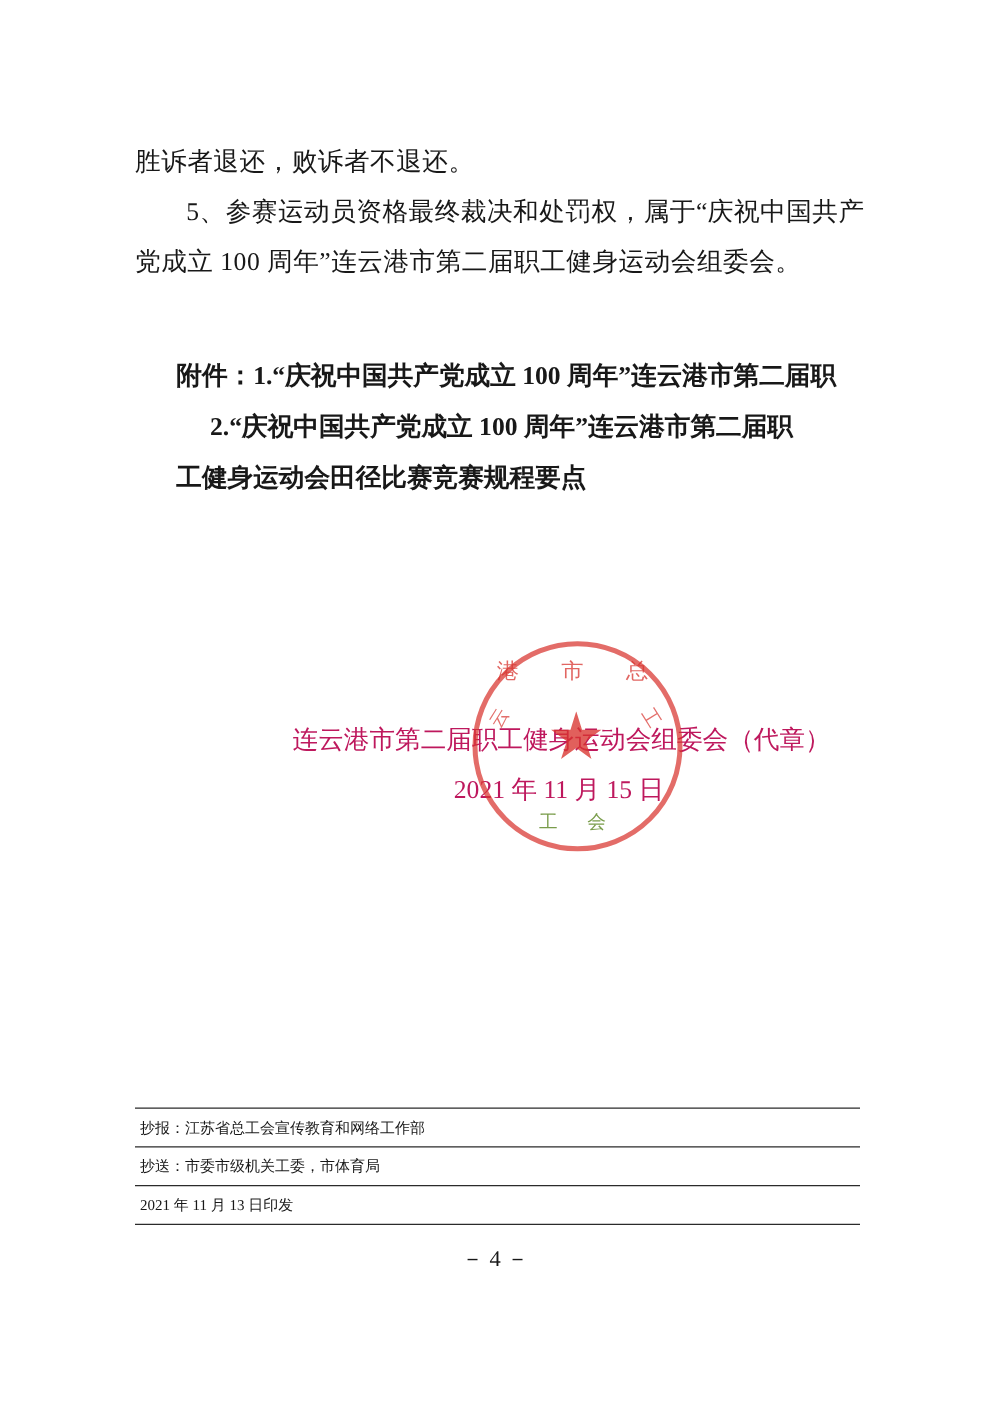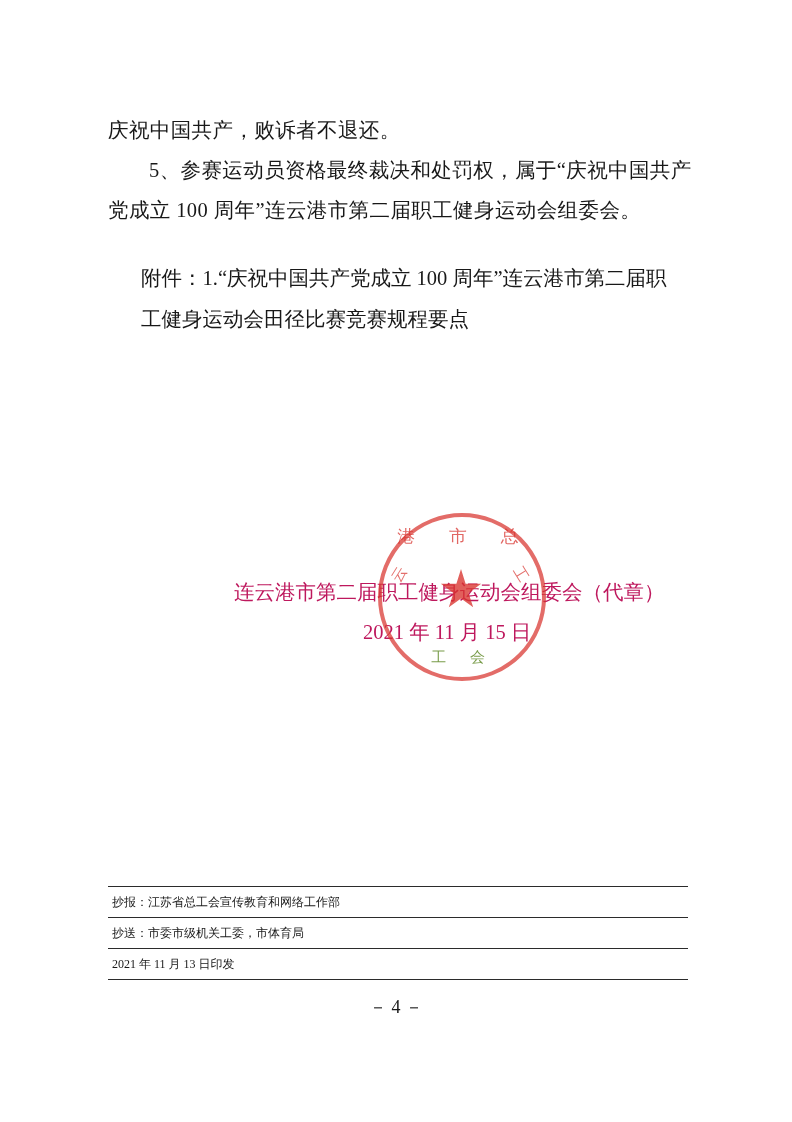--- a/index.html
+++ b/index.html
@@ -45,23 +45,24 @@
 
   .block-body {
     position: absolute;
     top: 110px;
     left: 0;
     width: 580px;
   }
 
   .attach {
     position: absolute;
-    top: 258px;
+    top: 281px;
     left: 0;
     width: 600px;
+    font-weight: bold;
   }
   .attach-line {
     font-size: 20.5px;
     line-height: 41px;
     color: #181818;
     white-space: nowrap;
   }
   .attach-l1 { padding-left: 33px; }
   .attach-l2 { padding-left: 33px; }
   .attach-l3 { padding-left: 60px; }
@@ -189,27 +190,28 @@
   }
 </style>
 </head>
 <body>
 
 <div class="page">
 
   <div class="content">
 
     <div class="block-body">
-      <div class="para">庆祝中国共产，败诉者不退还。</div>
+      <div class="para">胜诉者退还，败诉者不退还。</div>
       <div class="para indent2">5、参赛运动员资格最终裁决和处罚权，属于“庆祝中国共产</div>
       <div class="para">党成立 100 周年”连云港市第二届职工健身运动会组委会。</div>
     </div>
 
     <div class="attach">
       <div class="attach-line attach-l1">附件：1.“庆祝中国共产党成立 100 周年”连云港市第二届职</div>
+      <div class="attach-line attach-l3">2.“庆祝中国共产党成立 100 周年”连云港市第二届职</div>
       <div class="attach-line attach-l4">工健身运动会田径比赛竞赛规程要点</div>
     </div>
 
     <div class="signature">
       <div class="sig-line sig-org">连云港市第二届职工健身运动会组委会（代章）</div>
       <div class="sig-line sig-date">2021 年 11 月 15 日</div>
     </div>
 
   </div>
 

